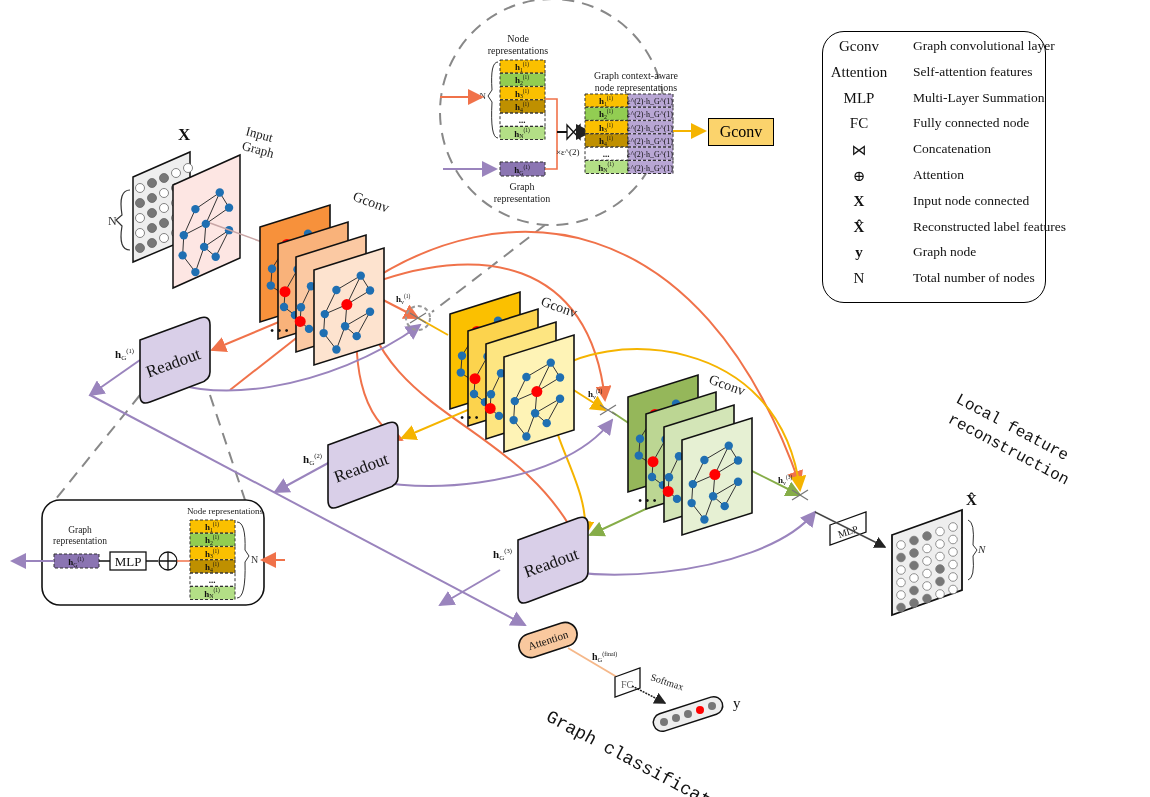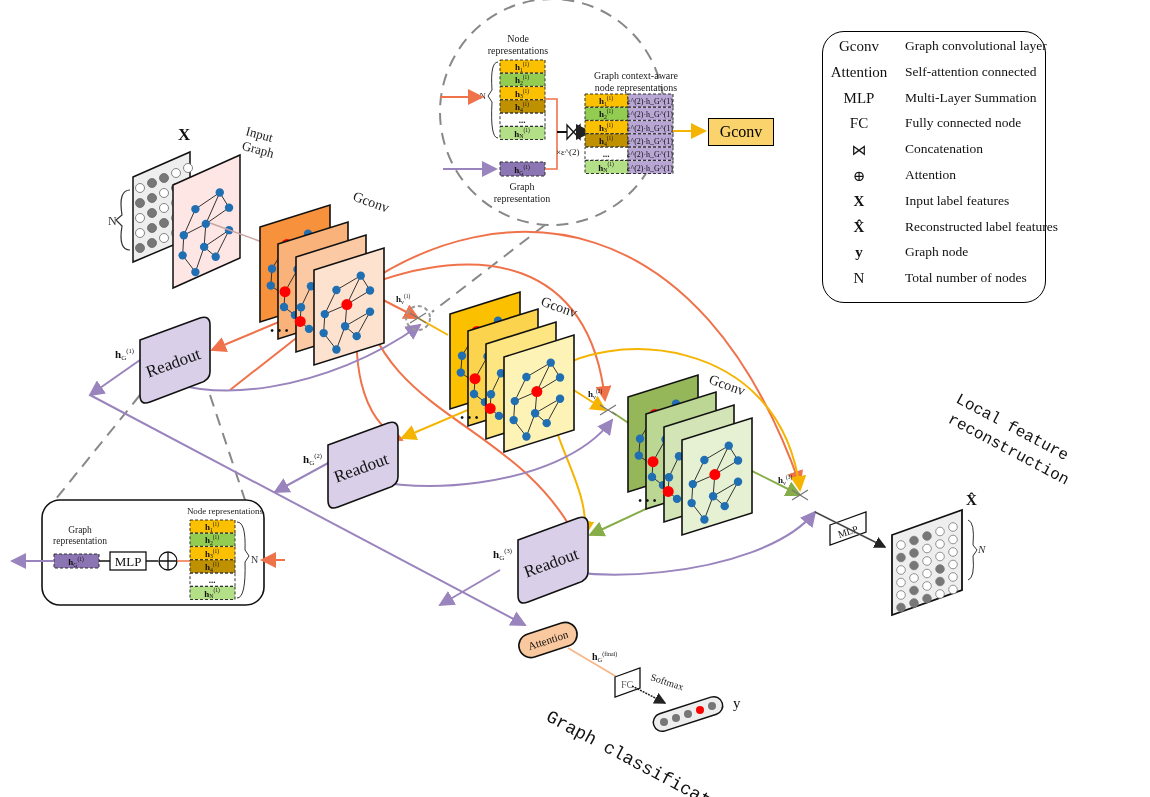--- a/index.html
+++ b/index.html
@@ -3,21 +3,21 @@
 <meta charset="utf-8">
 <style>
   html, body { margin:0; padding:0; background:#ffffff; }
   body { width:1150px; height:797px; position:relative; overflow:hidden;
          font-family:"Liberation Serif", "DejaVu Serif", serif; }
   #canvas { position:absolute; left:0; top:0; width:1150px; height:797px; }
   .legend-box { position:absolute; left:822px; top:31px; width:222px; height:270px;
                 border:1.5px solid #000; border-radius:22px; background:#fff; }
   .legend-row { position:absolute; left:0; width:222px; height:24px; font-size:13.5px; color:#111; }
   .legend-row .sym { position:absolute; left:0; width:72px; text-align:center; font-size:15px; }
-  .legend-row .desc { position:absolute; left:82px; white-space:nowrap; }
+  .legend-row .desc { position:absolute; left:90px; white-space:nowrap; }
   .sym.bold { font-weight:bold; }
   .gconv-out { position:absolute; left:708px; top:118px; width:64px; height:26px; background:#fbd36c;
                border:1.5px solid #000; font-size:16px; text-align:center; line-height:26px; }
 </style>
 </head>
 <body>
 
 <svg id="canvas" width="1150" height="797" viewBox="0 0 1150 797">
   <defs>
     <marker id="ar-or" markerWidth="8" markerHeight="8" refX="7" refY="4" orient="auto">
@@ -479,41 +479,41 @@
     </g>
 </svg>
 
 <div class="legend-box" id="legend">
     <div class="legend-row" style="top: 6px;">
       <span class="sym">Gconv</span>
       <span class="desc">Graph convolutional layer</span>
     </div>
     <div class="legend-row" style="top: 31.8px;">
       <span class="sym">Attention</span>
-      <span class="desc">Self-attention connected</span>
+      <span class="desc">Self-attention features</span>
     </div>
     <div class="legend-row" style="top: 57.6px;">
       <span class="sym">MLP</span>
       <span class="desc">Multi-Layer Summation</span>
     </div>
     <div class="legend-row" style="top: 83.4px;">
       <span class="sym">FC</span>
       <span class="desc">Fully connected node</span>
     </div>
     <div class="legend-row" style="top: 109.2px;">
       <span class="sym">⋈</span>
       <span class="desc">Concatenation</span>
     </div>
     <div class="legend-row" style="top: 135px;">
       <span class="sym">⊕</span>
       <span class="desc">Attention</span>
     </div>
     <div class="legend-row" style="top: 160.8px;">
       <span class="sym bold">X</span>
-      <span class="desc">Input label features</span>
+      <span class="desc">Input node connected</span>
     </div>
     <div class="legend-row" style="top: 186.6px;">
       <span class="sym bold">X̂</span>
       <span class="desc">Reconstructed label features</span>
     </div>
     <div class="legend-row" style="top: 212.4px;">
       <span class="sym bold">y</span>
       <span class="desc">Graph node</span>
     </div>
     <div class="legend-row" style="top: 238.2px;">

